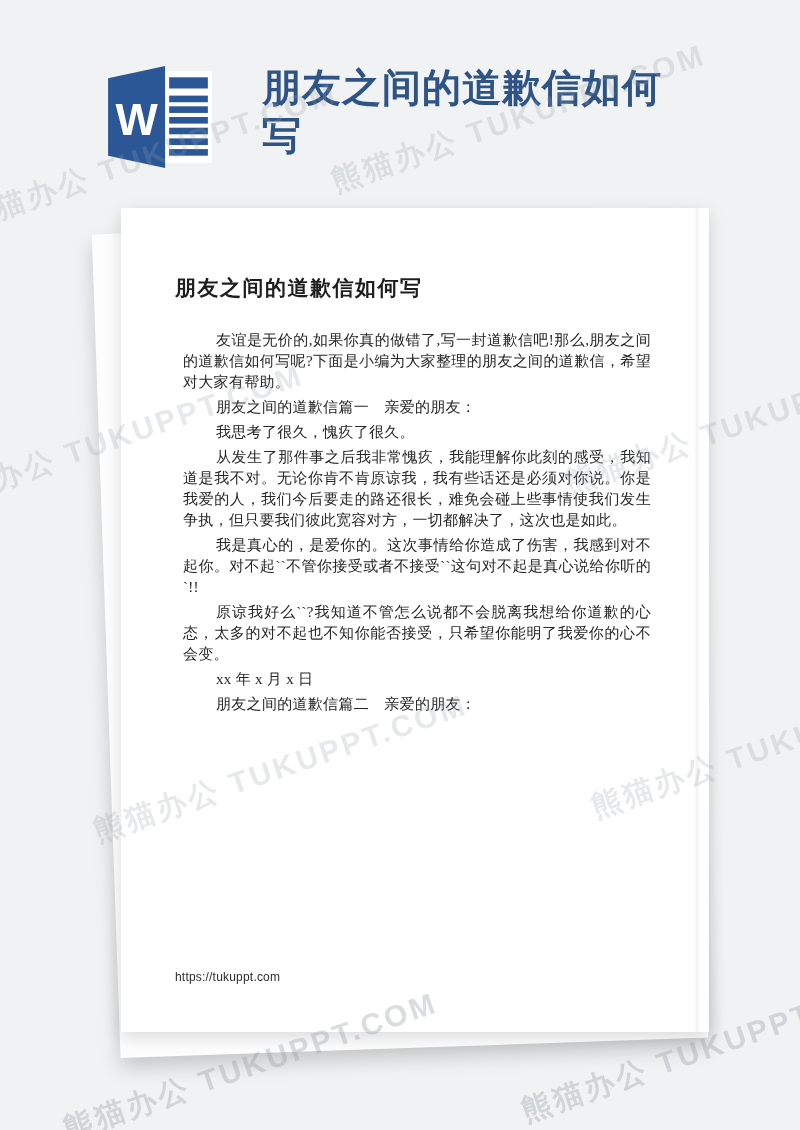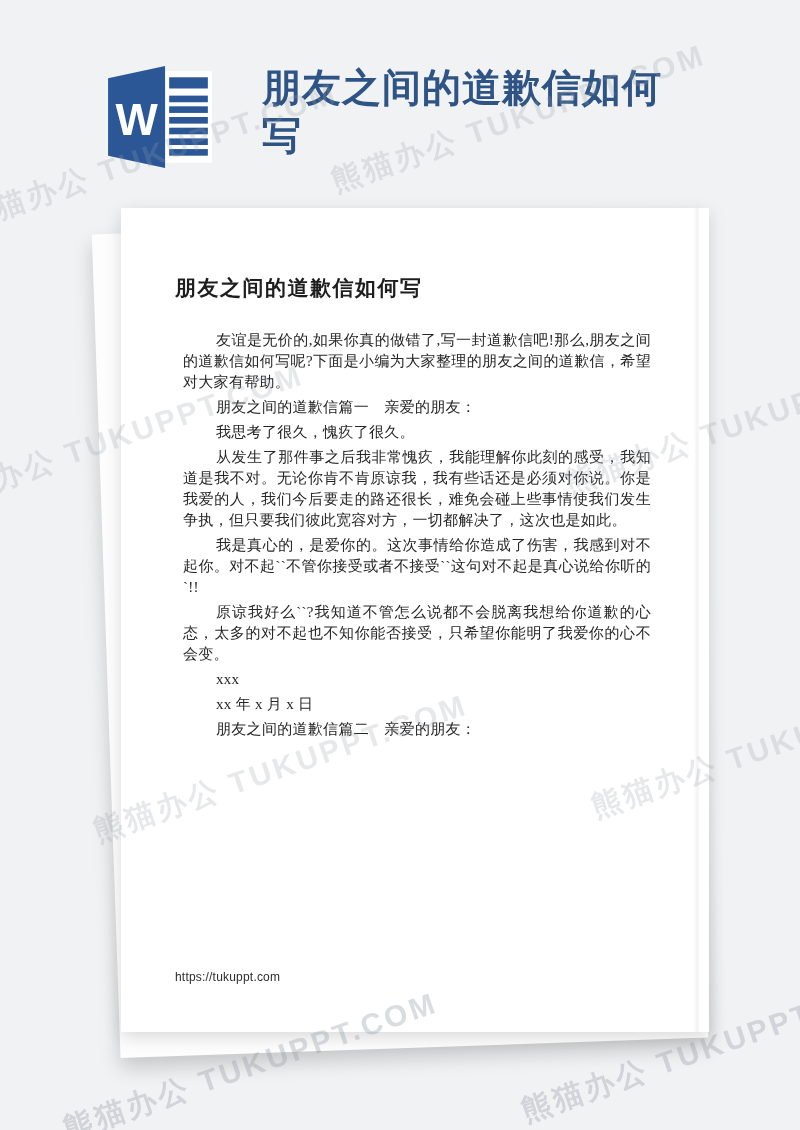--- a/index.html
+++ b/index.html
@@ -134,21 +134,20 @@
   <div class="page-behind"></div>
 
   <section class="page">
     <h2 class="doc-heading">朋友之间的道歉信如何写</h2>
     <p class="doc-p">友谊是无价的,如果你真的做错了,写一封道歉信吧!那么,朋友之间的道歉信如何写呢?下面是小编为大家整理的朋友之间的道歉信，希望对大家有帮助。</p>
     <p class="doc-p">朋友之间的道歉信篇一　亲爱的朋友：</p>
     <p class="doc-p">我思考了很久，愧疚了很久。</p>
     <p class="doc-p">从发生了那件事之后我非常愧疚，我能理解你此刻的感受，我知道是我不对。无论你肯不肯原谅我，我有些话还是必须对你说。你是我爱的人，我们今后要走的路还很长，难免会碰上些事情使我们发生争执，但只要我们彼此宽容对方，一切都解决了，这次也是如此。</p>
     <p class="doc-p">我是真心的，是爱你的。这次事情给你造成了伤害，我感到对不起你。对不起``不管你接受或者不接受``这句对不起是真心说给你听的`!!</p>
     <p class="doc-p">原谅我好么``?我知道不管怎么说都不会脱离我想给你道歉的心态，太多的对不起也不知你能否接受，只希望你能明了我爱你的心不会变。</p>
-    <p class="doc-p">xxx</p>
     <p class="doc-p">xx 年 x 月 x 日</p>
     <p class="doc-p">朋友之间的道歉信篇二　亲爱的朋友：</p>
     <div class="doc-footer">https://tukuppt.com</div>
   </section>
 
   <div class="wm-layer">
     <span class="wm" style="left:-46px; top:136px;">熊猫办公 TUKUPPT.COM</span>
     <span class="wm" style="left:322px; top:98px;">熊猫办公 TUKUPPT.COM</span>
     <span class="wm" style="left:-80px; top:418px;">熊猫办公 TUKUPPT.COM</span>
     <span class="wm" style="left:556px; top:400px;">熊猫办公 TUKUPPT.COM</span>

